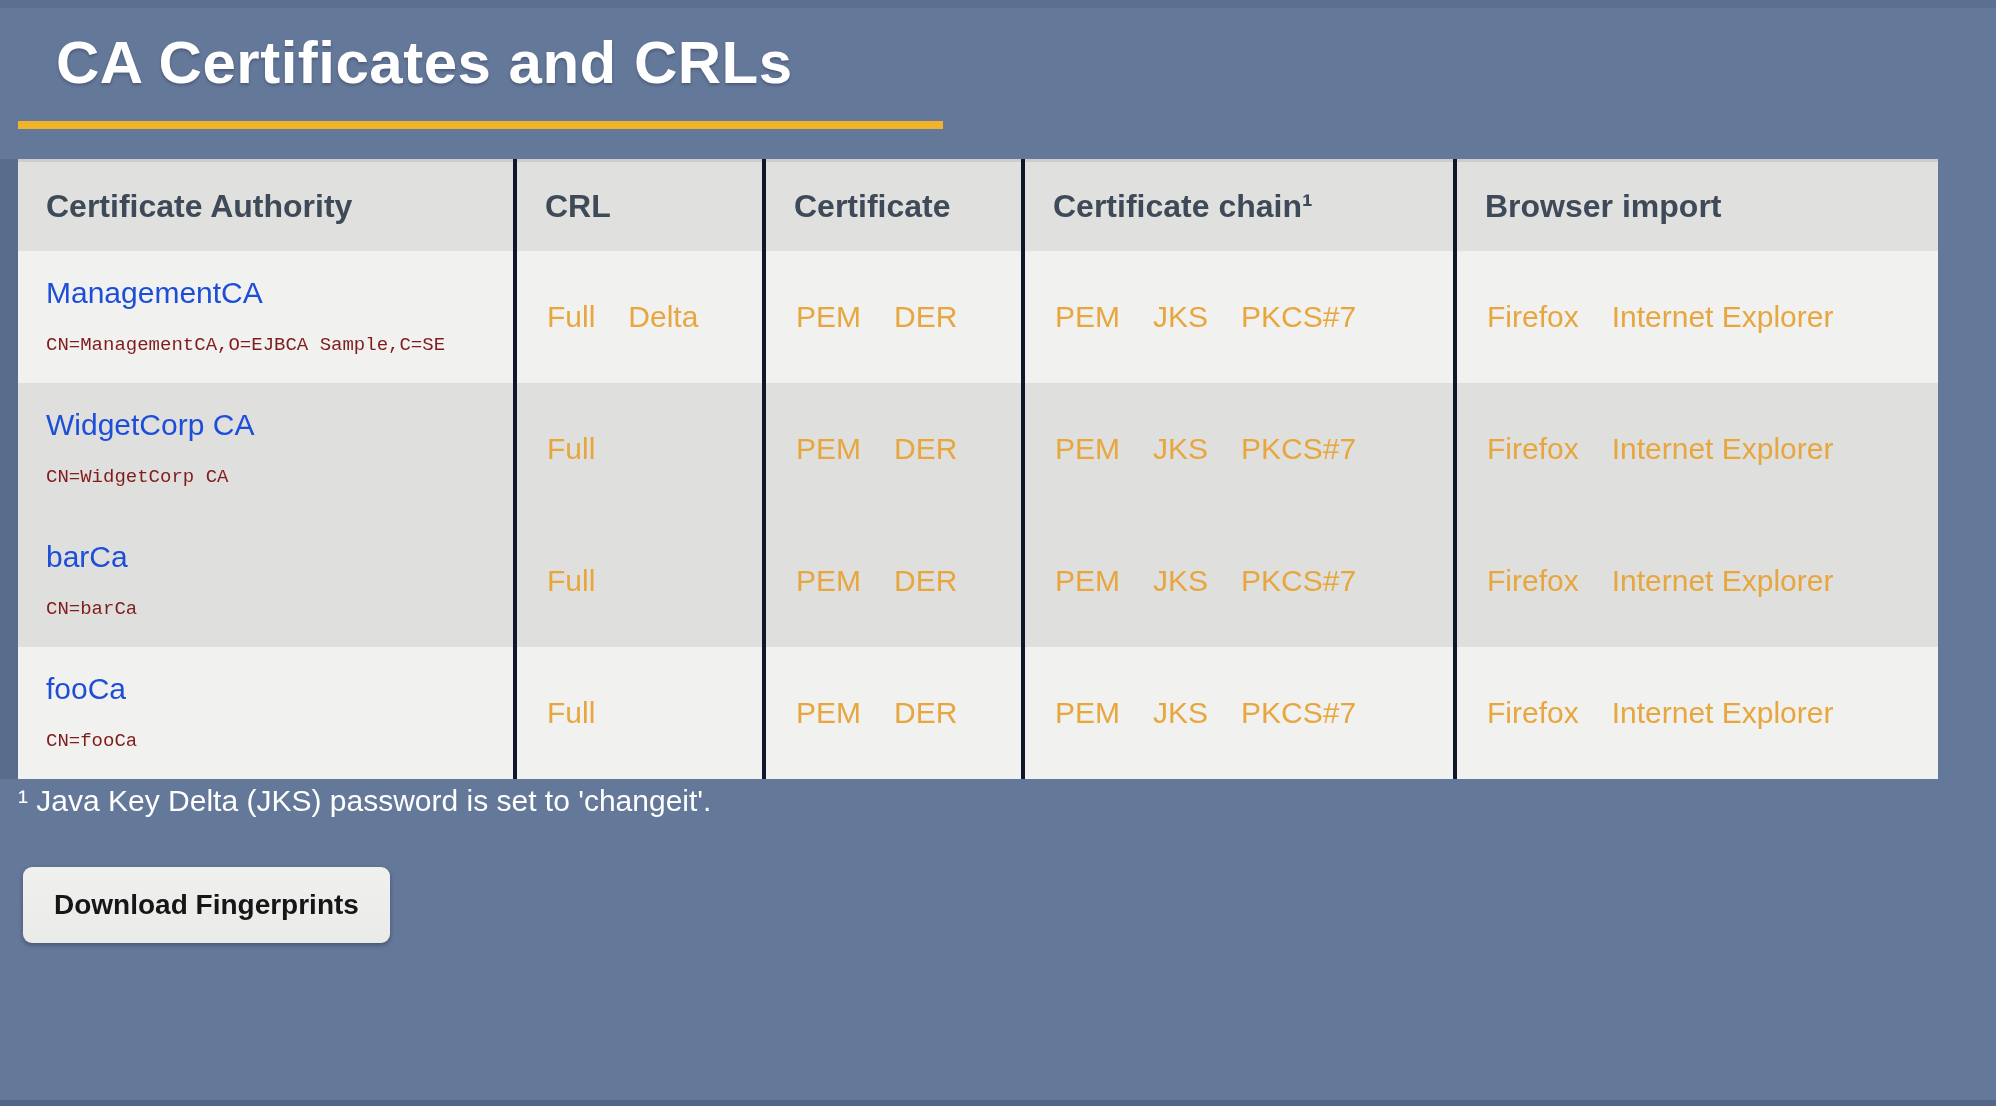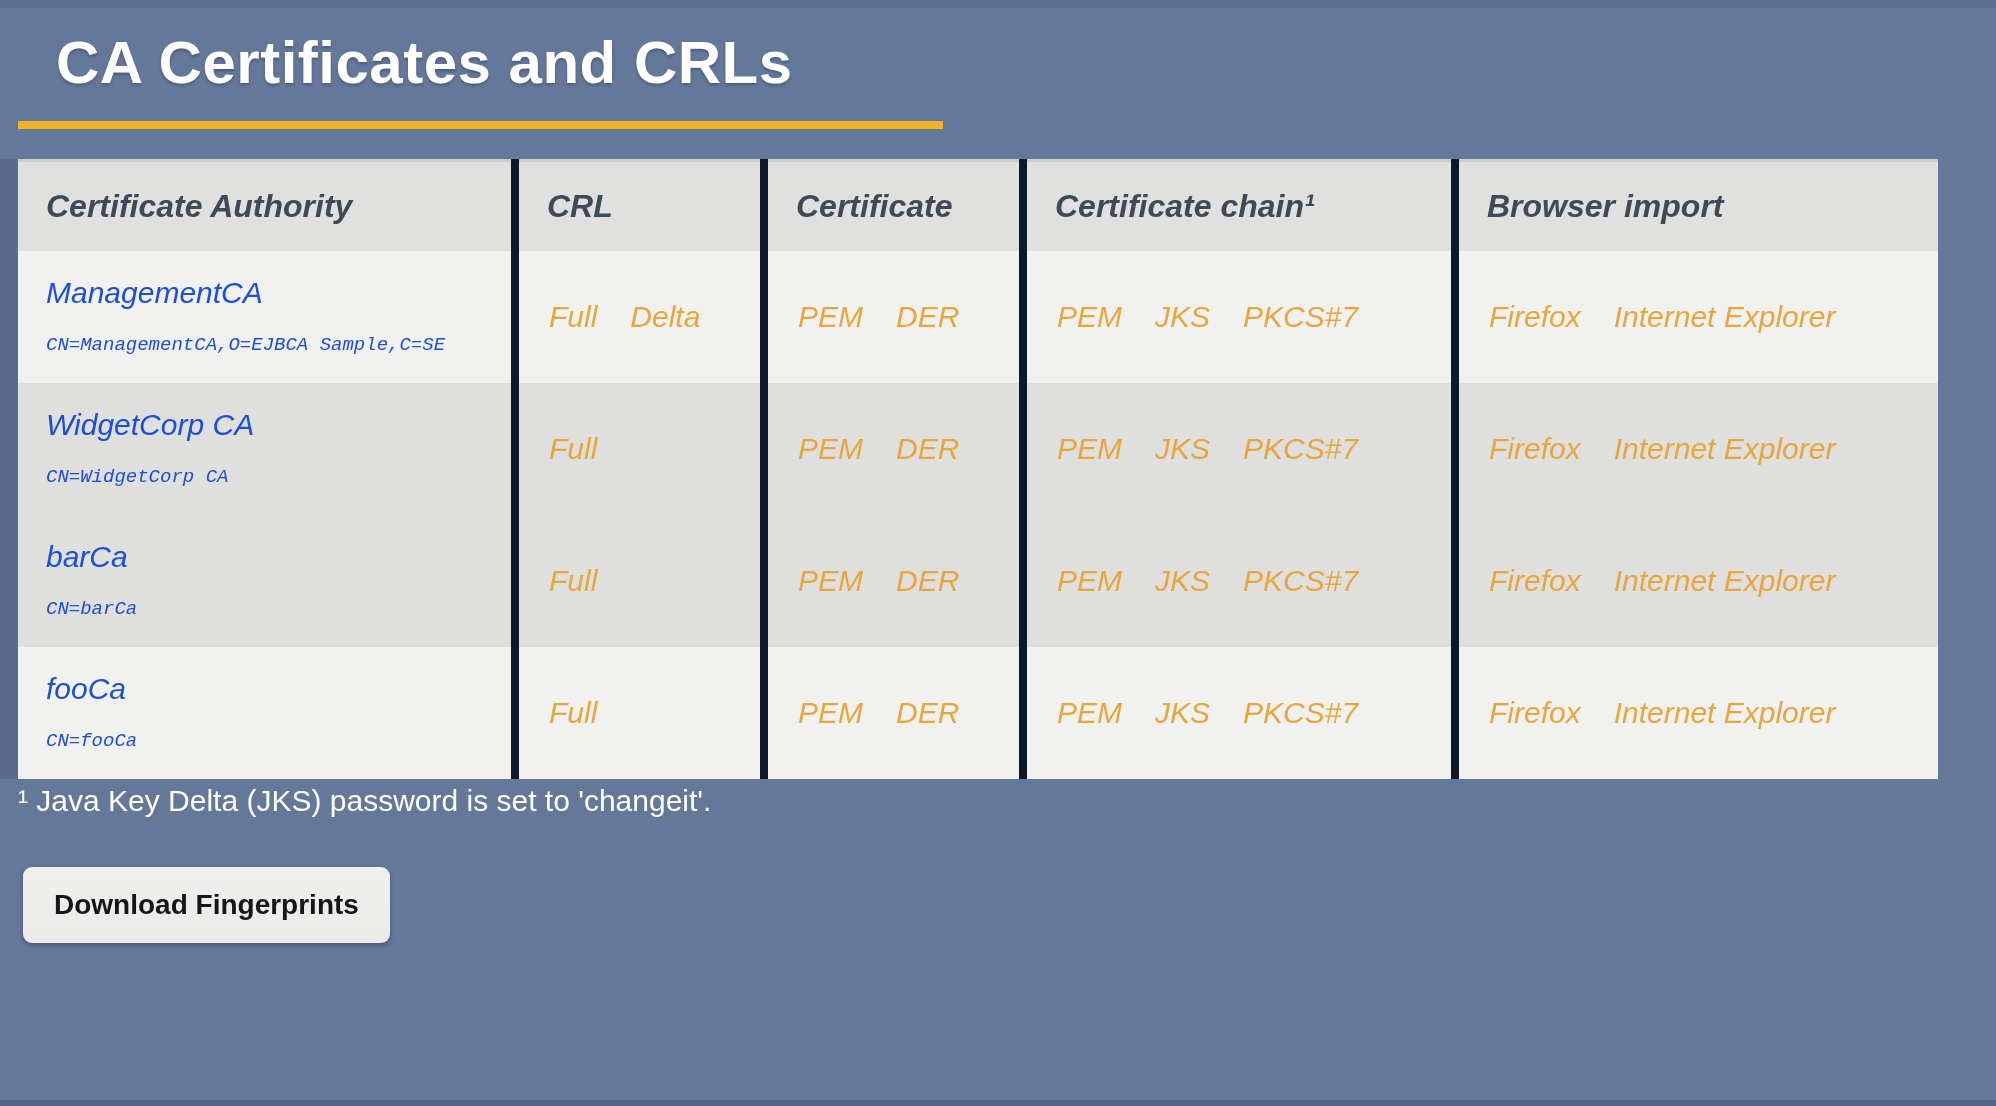--- a/index.html
+++ b/index.html
@@ -29,21 +29,20 @@
   }
   .title-rule{
     margin:24px 0 0 18px;width:925px;height:8px;
     background:var(--accent-rule);
   }
 
   .table-wrap{
     margin:30px 71px 0 0;
     width:1640px;
     border-left:18px solid #596C8B;
-    font-style:italic;
   }
   table.ca-table{
     width:1920px;table-layout:fixed;border-collapse:collapse;
     border-top:3px solid #CDCDCD;
   }
   col.c1{width:497px;} col.c2{width:249px;} col.c3{width:259px;}
   col.c4{width:432px;} col.c5{width:483px;}
 
   thead th{
     height:90px;background:#E0E0DF;
@@ -51,31 +50,31 @@
     padding:0 10px 0 28px;
     font-size:32px;font-weight:bold;color:var(--header-text);
     white-space:nowrap;overflow:hidden;
   }
   tbody td{
     height:132px;vertical-align:middle;
     padding:0 10px 0 30px;white-space:nowrap;overflow:hidden;
   }
   tbody tr.row-light td{background:var(--row-light);}
   tbody tr.row-dark  td{background:var(--row-dark);}
-  th + th, td + td{border-left:8px solid #0f172a;}
+  th + th, td + td{border-left:4px solid #0f172a;}
 
   td.ca-cell{padding-left:28px;}
   td.ca-cell.indent .ca-name, td.ca-cell.indent .ca-dn{padding-left:22px;}
   .ca-name{
     font-size:30px;color:#1d4ed8;line-height:1;
     margin-bottom:28px;
   }
   .ca-dn{
     font-family:"Liberation Mono",monospace;
-    font-size:19px;color:#1d4ed8;line-height:1;
+    font-size:19px;color:#7f1d1d;line-height:1;
   }
   a.dl-link{
     color:var(--link);text-decoration:none;
     font-size:30px;line-height:1;cursor:pointer;
   }
   a.dl-link + a.dl-link{margin-left:33px;}
 
   .footnote{
     margin:4px 0 0 18px;
     font-size:30px;color:#ffffff;line-height:1.22;

